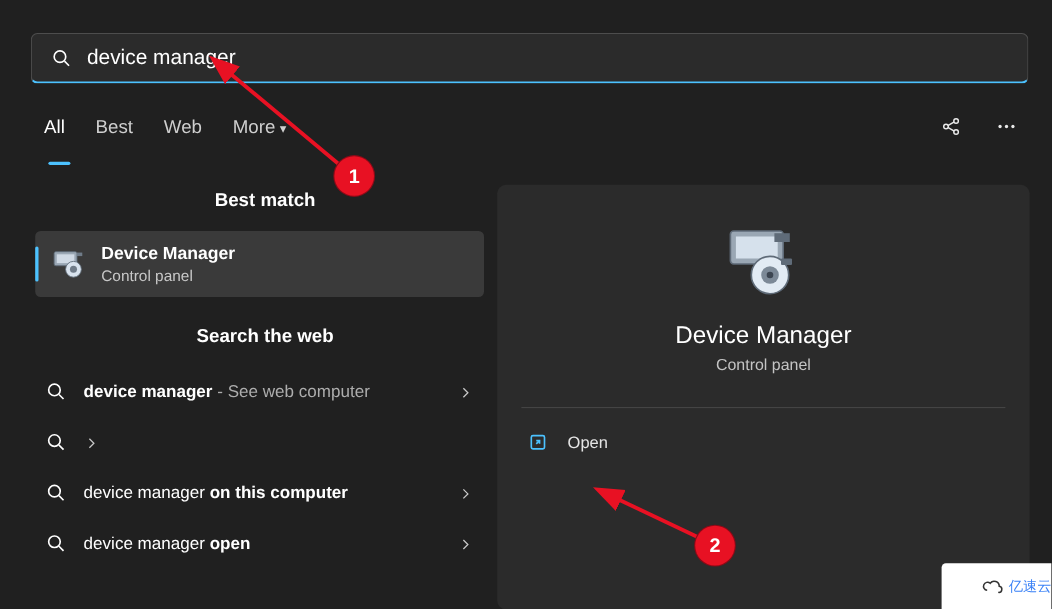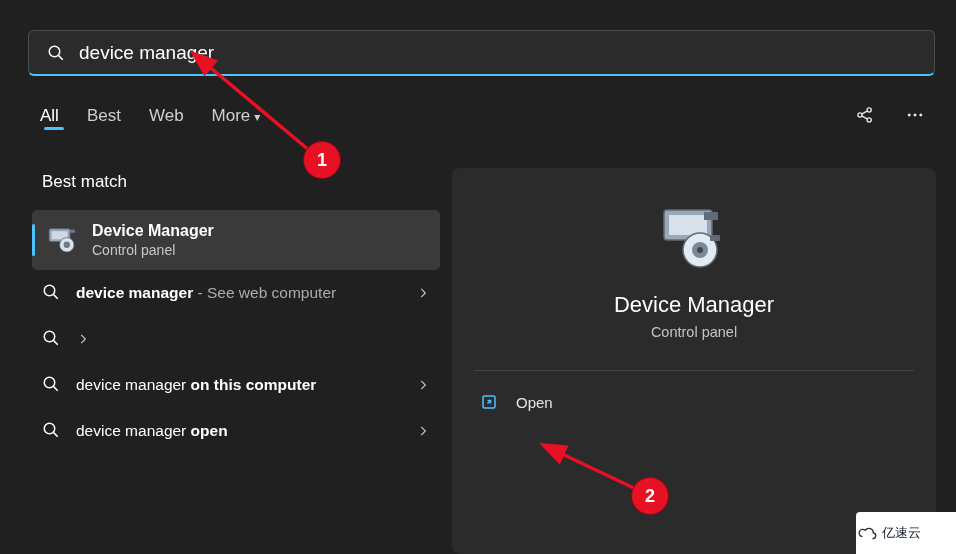--- a/index.html
+++ b/index.html
@@ -37,21 +37,21 @@
     font-family: inherit;
   }
   .tabs-row {
     position: absolute;
     left: 40px;
     top: 106px;
     display: flex;
     align-items: center;
     gap: 28px;
   }
-  .tab { font-size: 17px; color: #cfcfcf; cursor: pointer; padding-bottom: 0; position:relative; }
+  .tab { font-size: 17px; color: #cfcfcf; cursor: pointer; padding-bottom: 20px; position:relative; }
   .tab.active { color: #fff; font-weight: 500; }
   .tab.active::after {
     content: "";
     position: absolute;
     left: 4px; bottom: -4px;
     width: 20px; height: 3px;
     background: #4cc2ff;
     border-radius: 2px;
   }
   .tab-more .chev { font-size: 12px; margin-left: 4px; }
@@ -63,21 +63,21 @@
     gap: 28px;
     align-items: center;
   }
   .right-icons .ic { width: 22px; height: 22px; opacity: 0.9; cursor:pointer; display:flex; align-items:center; justify-content:center;}
   .left-col {
     position: absolute;
     left: 32px;
     top: 172px;
     width: 408px;
   }
-  .left-heading { font-size: 17px; font-weight:400; margin-bottom: 18px; padding-left: 10px;}
+  .left-heading { font-size: 17px; font-weight:700; margin-bottom: 18px; padding-left: 10px; text-align: center;}
   .best-match {
     background: #3a3a3a;
     border-radius: 5px;
     padding: 12px 14px;
     display: flex;
     align-items: center;
     gap: 14px;
     position: relative;
   }
   .best-match::before {
@@ -160,23 +160,23 @@
 
   .watermark {
     position:absolute;
     right:0;
     bottom:0;
     width:100px;
     height:42px;
     background:#ffffff;
     display:flex;
     align-items:center;
-    justify-content:flex-start;
+    justify-content:flex-end;
     font-size:13px;
-    color:#0f172a;
+    color:#3b82f6;
     border-top-left-radius:4px;
     gap:4px;
   }
 </style>
 </head>
 <body>
 
 <div class="search-bar">
   <span class="icon">
     <svg viewBox="0 0 24 24" width="18" height="18" fill="none" stroke="#ffffff" stroke-width="2">
@@ -226,20 +226,21 @@
         <circle cx="26" cy="26" r="4" fill="#6f7b88"></circle>
         <rect x="30" y="7" width="6" height="4" fill="#6f7b88"></rect>
       </svg>
     </div>
     <div>
       <div class="bm-title">Device Manager</div>
       <div class="bm-sub">Control panel</div>
     </div>
   </div>
 
+  <div class="left-heading second">Search the web</div>
 
   <div id="web-list">
       <div class="web-item">
         <span class="sicon"><svg viewBox="0 0 24 24" width="18" height="18" fill="none" stroke="#ffffff" stroke-width="2">
             <circle cx="10" cy="10" r="7"></circle>
             <line x1="21" y1="21" x2="15.5" y2="15.5"></line>
           </svg></span>
         <span class="txt"><span class="bold">device manager</span><span class="suffix"> - See web computer</span></span>
         <span class="chev"><svg viewBox="0 0 24 24" width="14" height="14" fill="none" stroke="#ffffff" stroke-width="2">
             <polyline points="9,5 16,12 9,19"></polyline>

